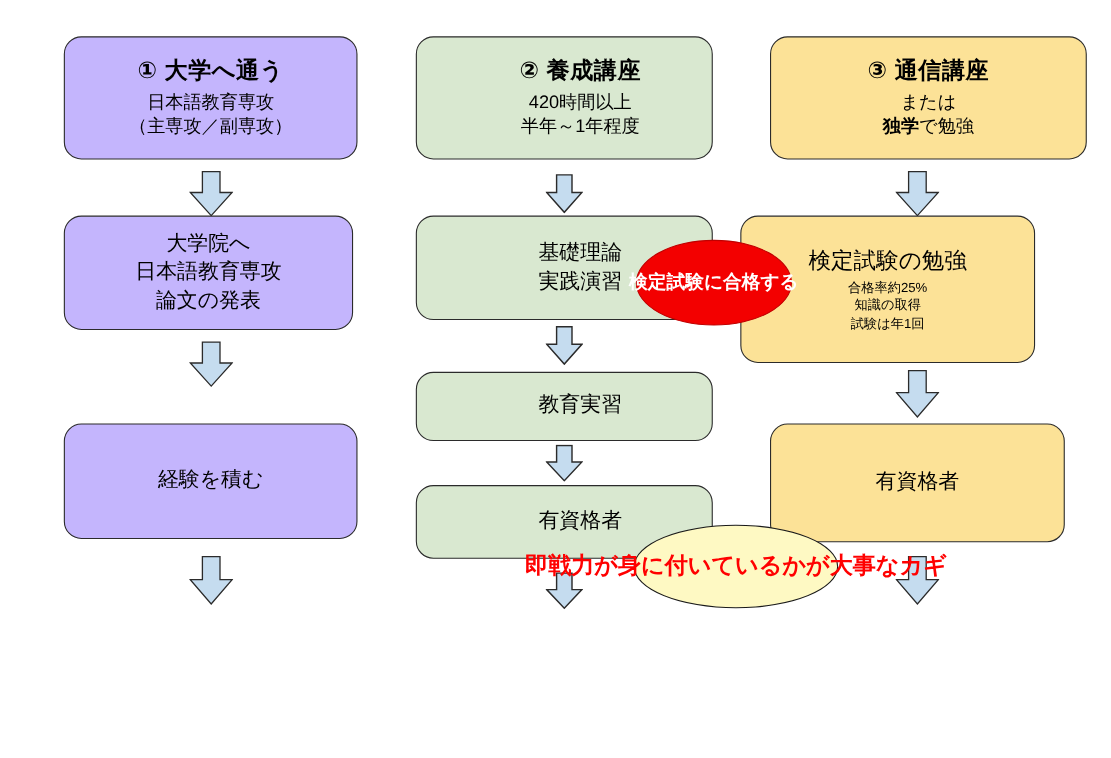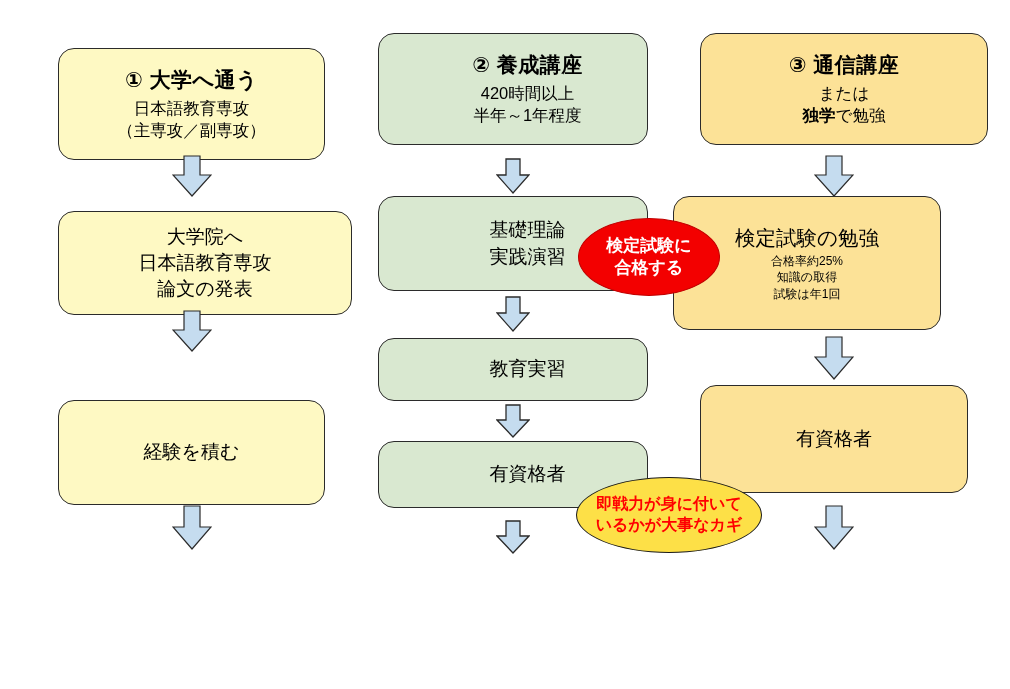--- a/index.html
+++ b/index.html
@@ -27,21 +27,21 @@
     border-radius: 16px;
     display: flex;
     flex-direction: column;
     align-items: center;
     justify-content: center;
     text-align: center;
     color: #000000;
     line-height: 1.38;
     padding: 4px 6px;
   }
-  .box.pink   { background: #fef9c3; margin-top: 15px; }
+  .box.pink   { background: #c4b5fd; }
   .box.green  { background: #d9e8d0; padding-left: 35px; }
   .box.yellow { background: #fce297; }
   .box.orange { background: #facf9e; }
 
   .box .line { display: block; white-space: nowrap; }
 
   
   .ttl {
     font-size: 21px;
     font-weight: bold;
@@ -67,39 +67,39 @@
     display: block;
   }
   .arrow svg { display: block; width: 100%; height: 100%; }
 
   
   .ellipse {
     position: absolute;
     box-sizing: border-box;
     border-radius: 50%;
     display: flex;
-    flex-direction: column;
+    flex-direction: row;
     align-items: center;
     justify-content: center;
     text-align: center;
     line-height: 1.3;
   }
   .ellipse.red {
     background: #f30000;
     border: 1px solid #c00000;
     color: #ffffff;
     font-size: 17px;
     font-weight: bold;
     z-index: 6;
   }
   .ellipse.white {
-    background: #fde047;
+    background: #fef9c3;
     border: 1.2px solid #1a1a1a;
     color: #ff0000;
-    font-size: 16px;
+    font-size: 21px;
     font-weight: bold;
     z-index: 6;
   }
   .ellipse .line { white-space: nowrap; display: block; }
 </style>
 </head>
 <body>
 
 <div id="canvas">
 
@@ -108,21 +108,21 @@
     <span class="line sub">日本語教育専攻</span>
     <span class="line sub">（主専攻／副専攻）</span>
   </div>
 
   <div class="arrow" style="left:172px; top:155px; width:40px; height:42px;">
     <svg viewBox="0 0 40 42" preserveAspectRatio="none">
       <polygon points="12,1 28,1 28,20 39,20 20,41 1,20 12,20" fill="#C5DCEF" stroke="#2b2b2b" stroke-width="1.2" stroke-linejoin="miter"></polygon>
     </svg>
   </div>
 
-  <div class="box pink" style="left:58px; top:196px; width:294px; height:104px;">
+  <div class="box pink" style="left:58px; top:196px; width:263px; height:104px;">
     <span class="line body">大学院へ</span>
     <span class="line body">日本語教育専攻</span>
     <span class="line body">論文の発表</span>
   </div>
 
   <div class="arrow" style="left:172px; top:310px; width:40px; height:42px;">
     <svg viewBox="0 0 40 42" preserveAspectRatio="none">
       <polygon points="12,1 28,1 28,20 39,20 20,41 1,20 12,20" fill="#C5DCEF" stroke="#2b2b2b" stroke-width="1.2" stroke-linejoin="miter"></polygon>
     </svg>
   </div>

